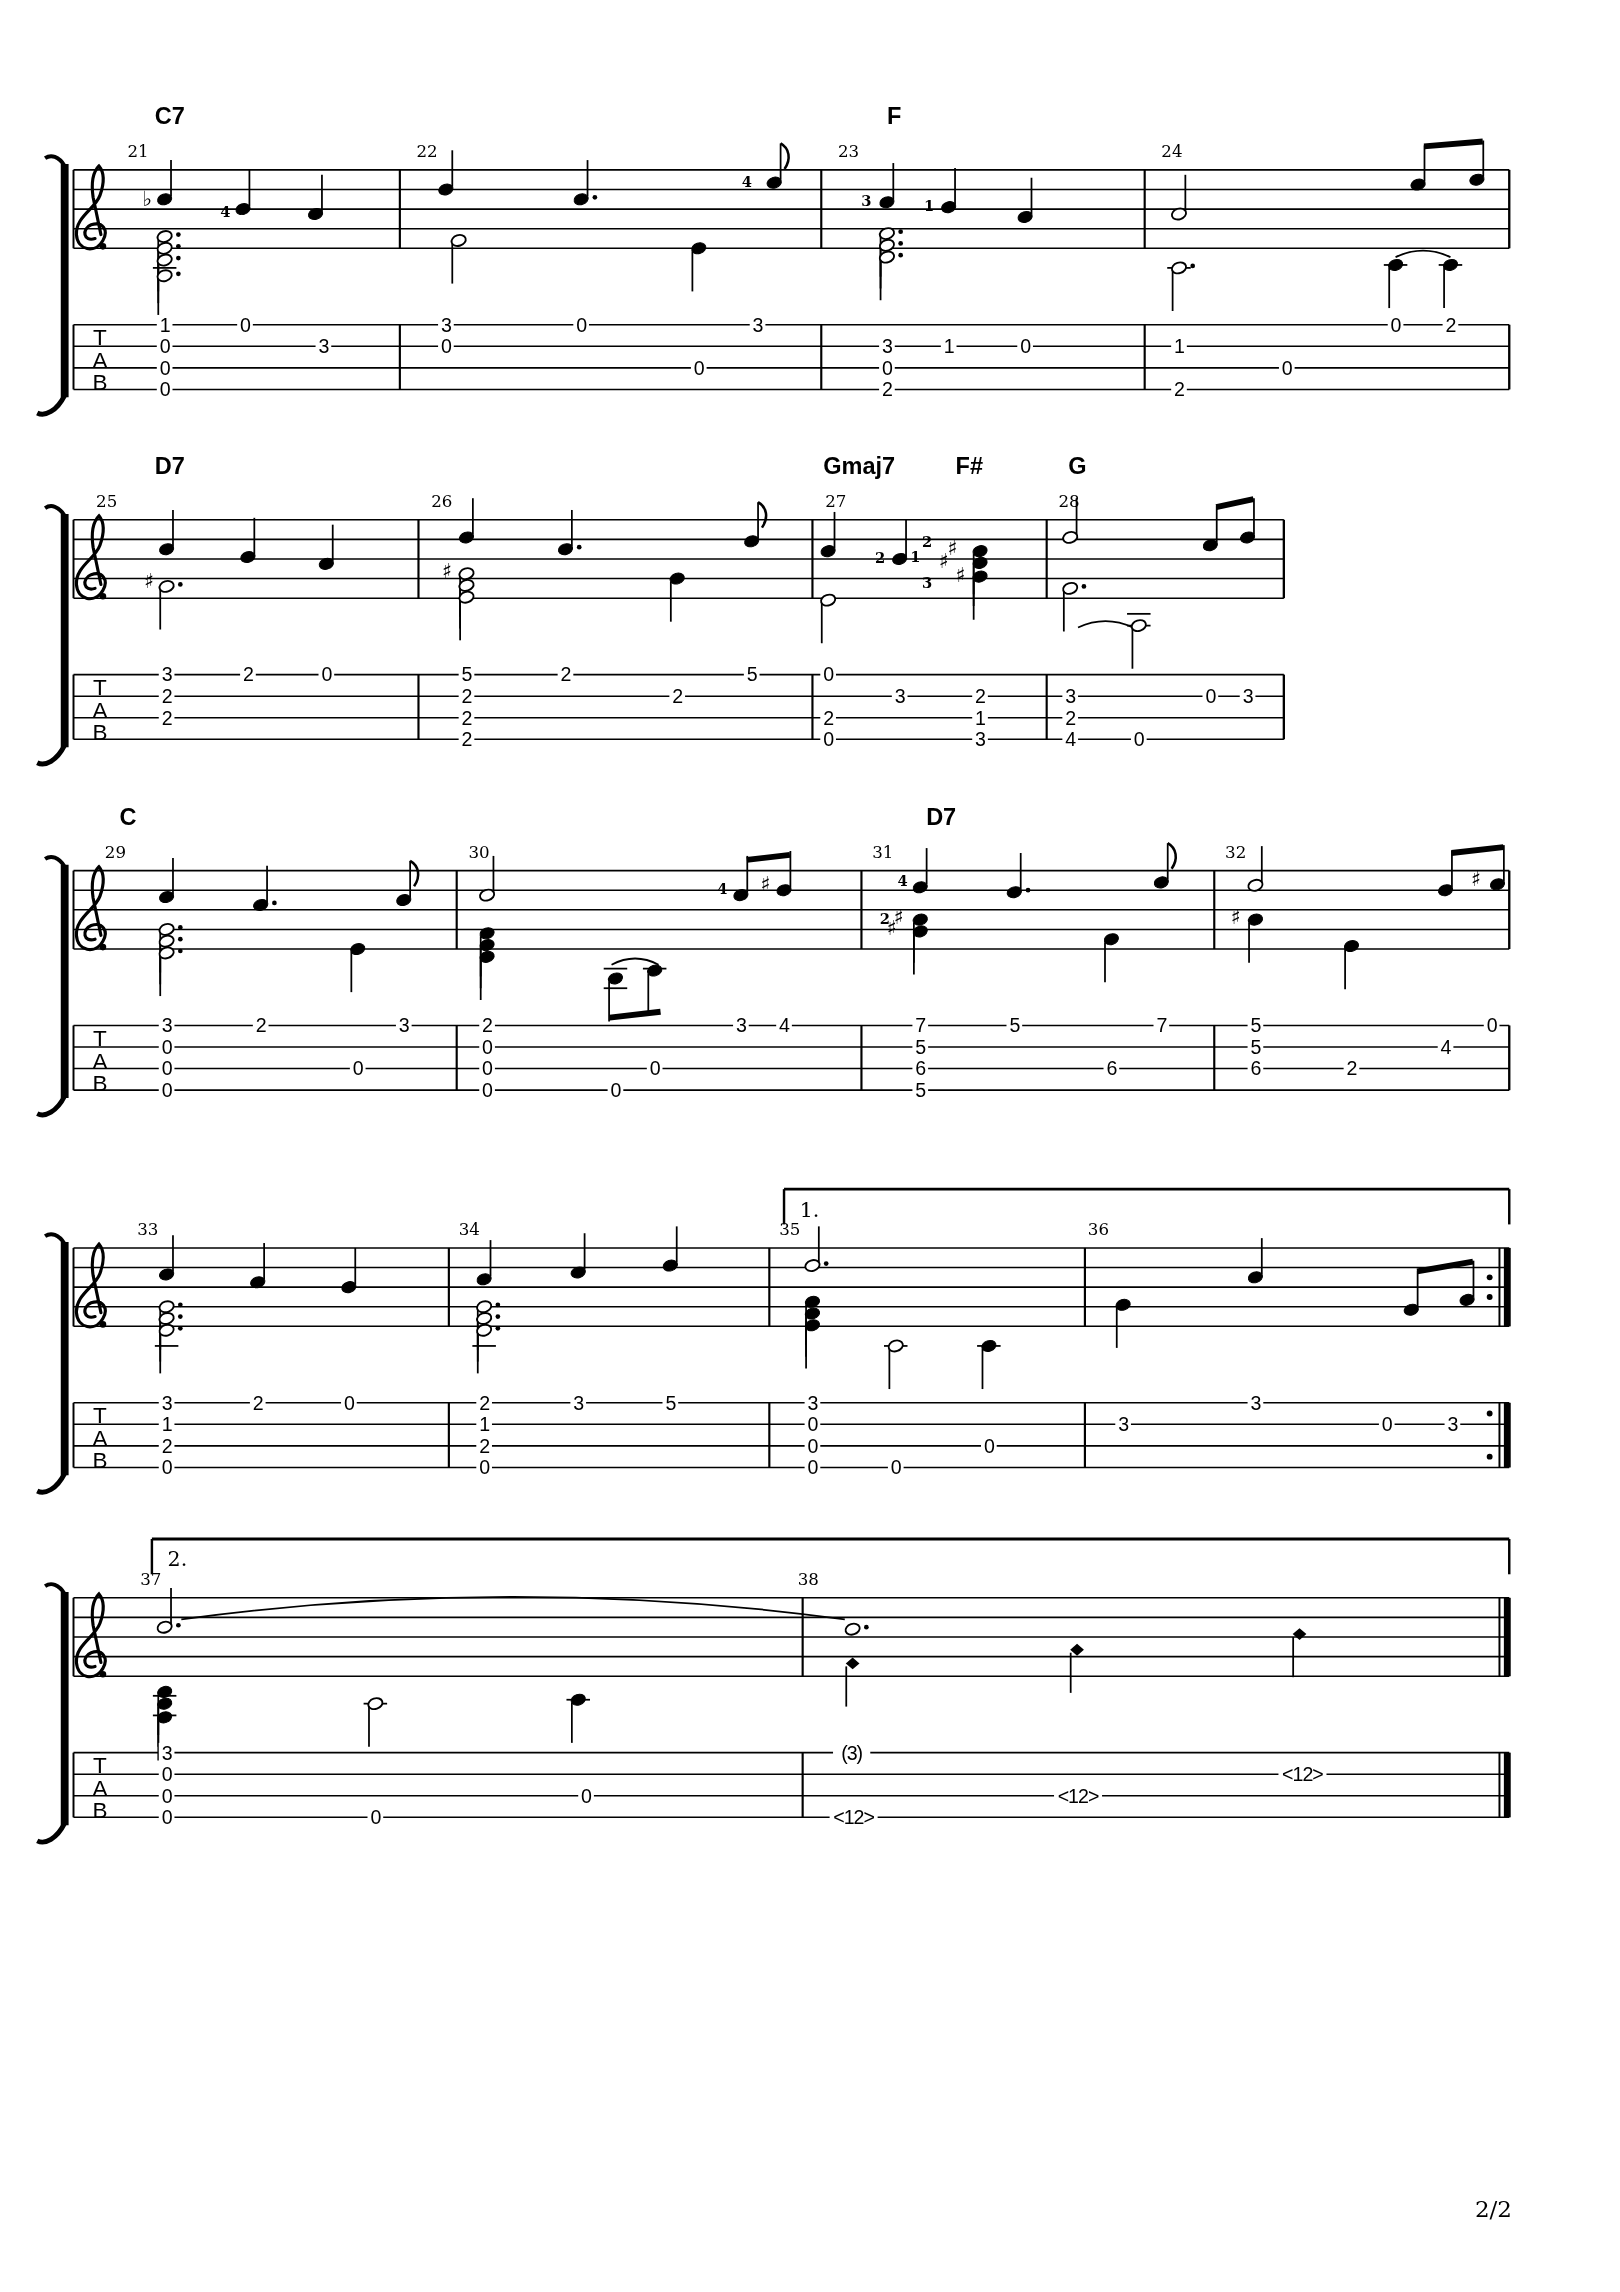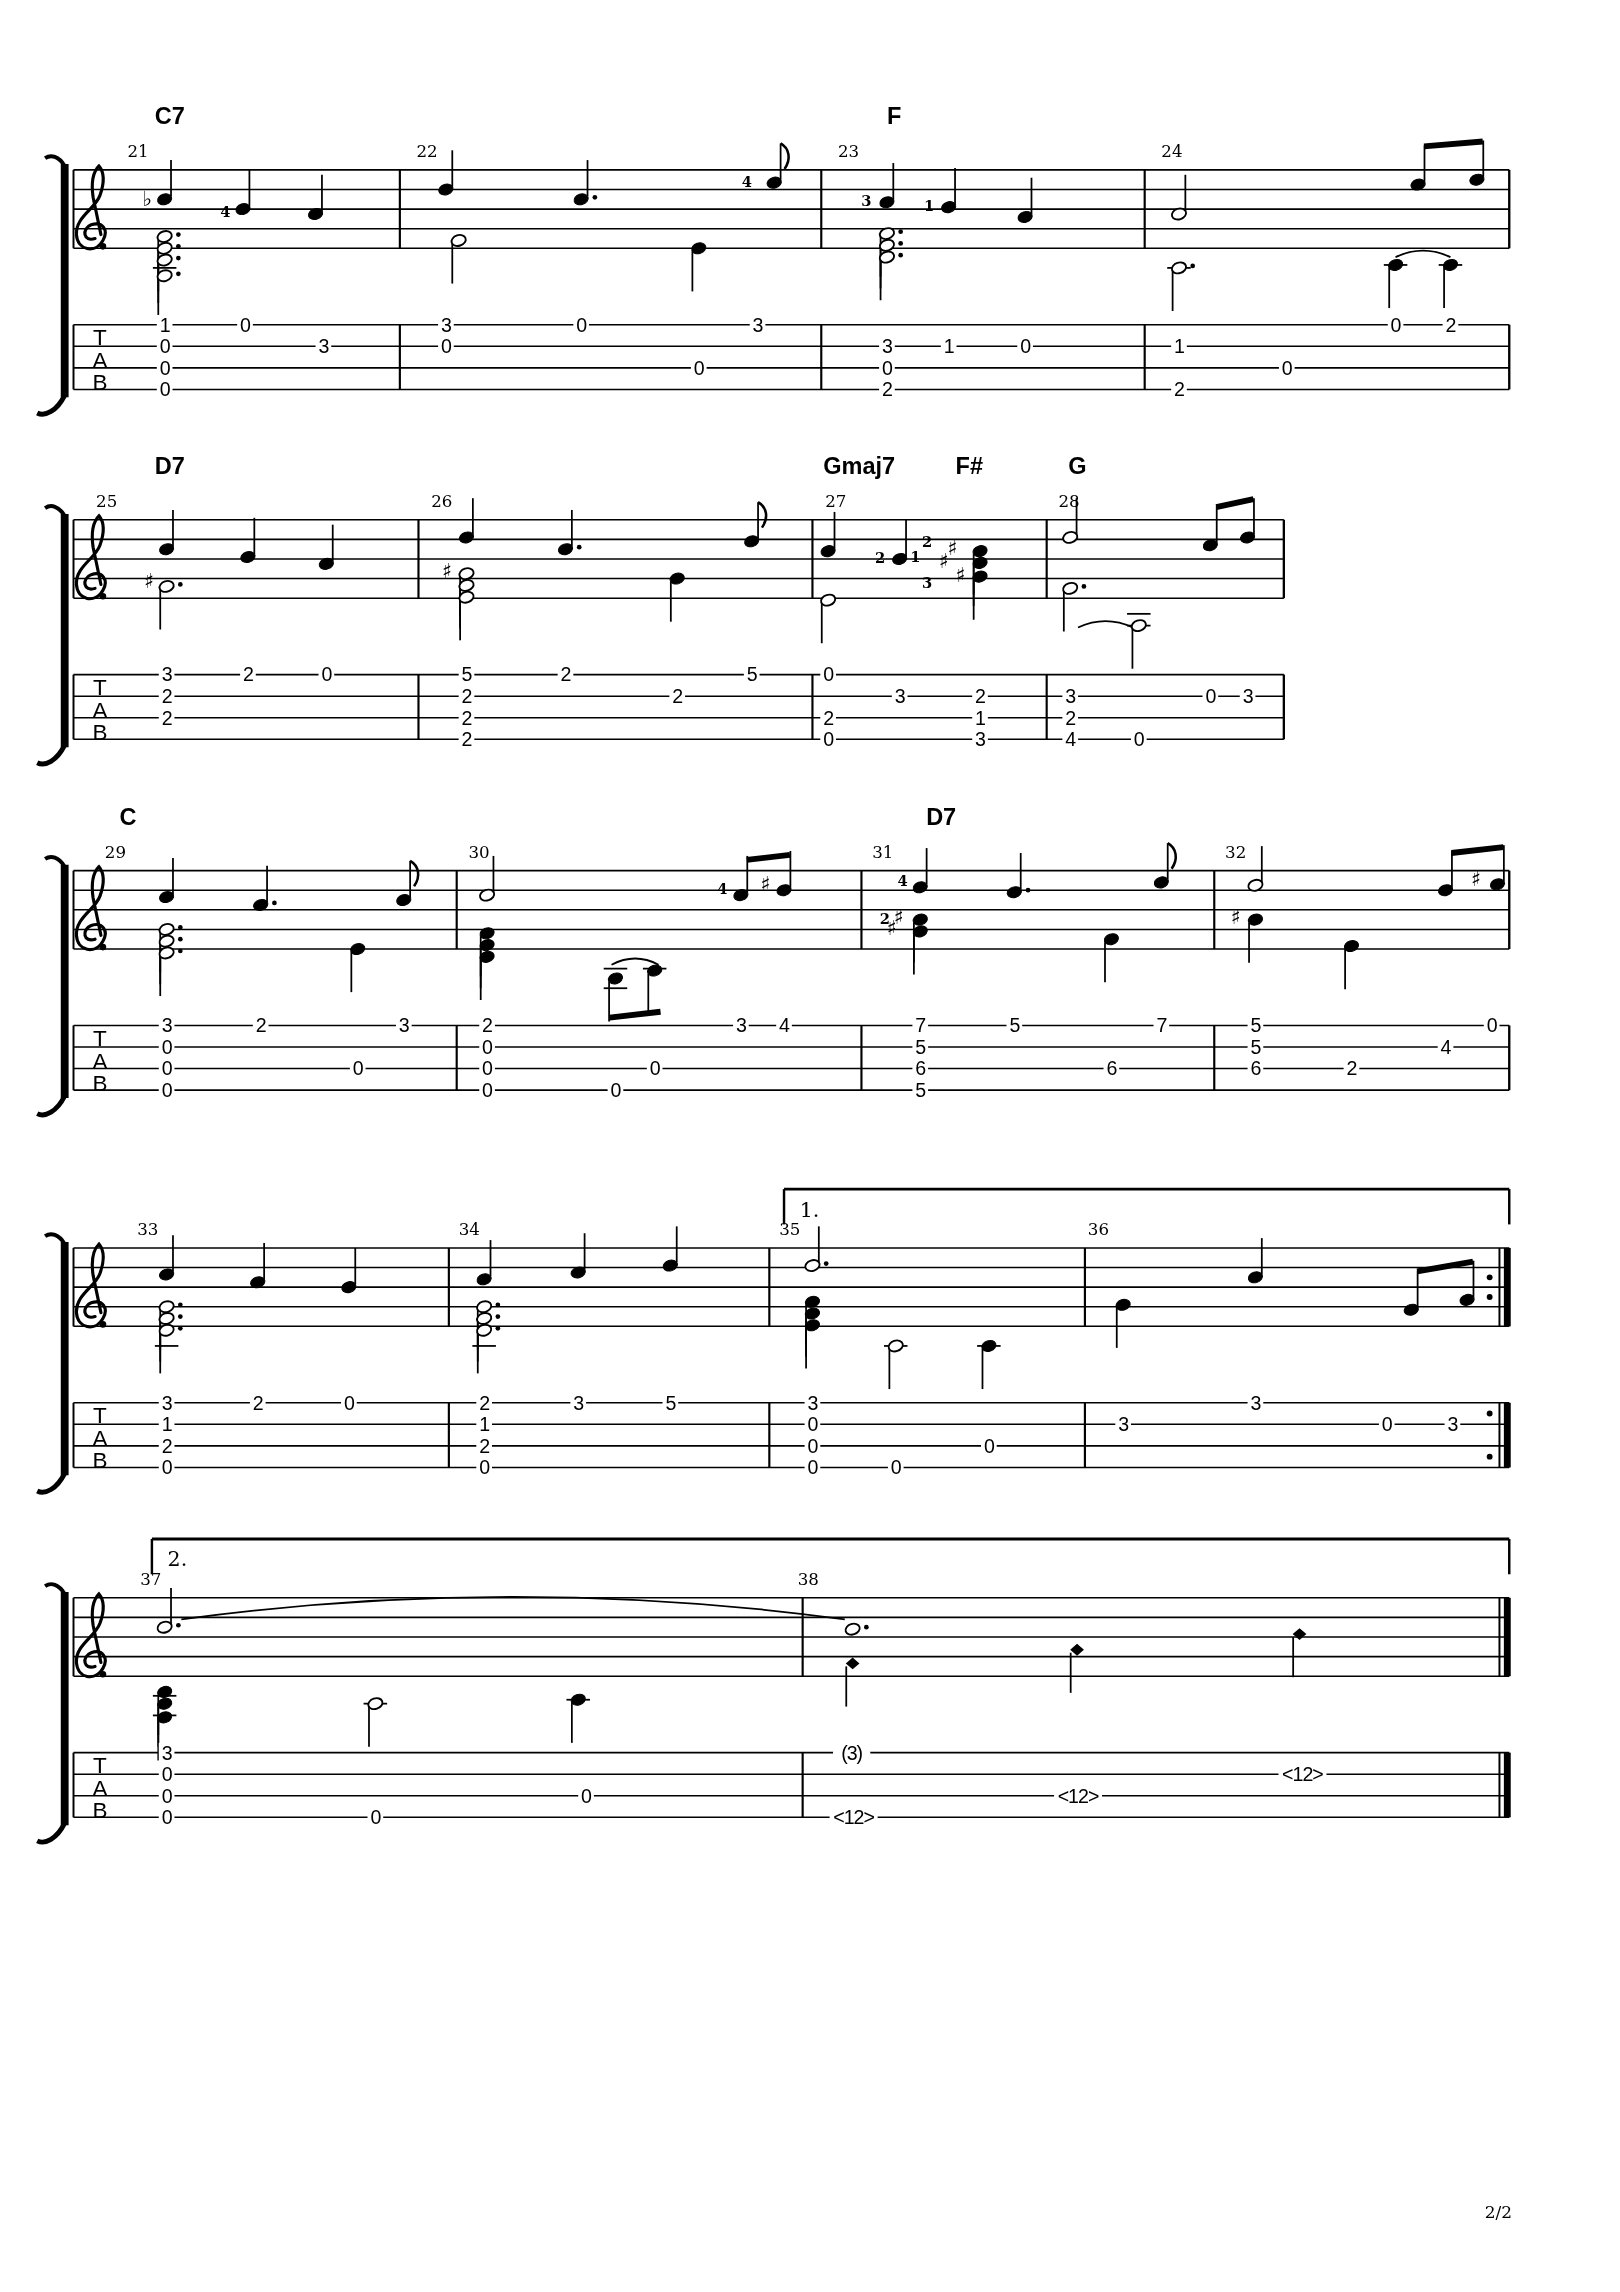--- a/index.html
+++ b/index.html
@@ -1,20 +1,20 @@
 <!DOCTYPE html>
 <html><head>
 <meta charset="utf-8">
 <style>
   html,body{margin:0;padding:0;background:#888;}
   #page{position:relative;width:1620px;height:2293px;background:#ffffff;overflow:hidden;
         font-family:"Liberation Sans",sans-serif;color:#000;}
   #score{position:absolute;left:0;top:0;}
   #footer{position:absolute;right:108px;bottom:71px;font-family:"DejaVu Serif",serif;
-          font-size:17px;color:#000;}
+          font-size:23px;color:#000;}
   .chord-t{font-family:"Liberation Sans",sans-serif;font-weight:bold;font-size:24px;}
   .mnum-t{font-family:"DejaVu Serif",serif;font-size:17px;}
   .volta-t{font-family:"DejaVu Serif",serif;font-size:21px;}
   .tab-t{font-family:"Liberation Sans",sans-serif;font-size:20px;letter-spacing:-1px;}
   .tabletter-t{font-family:"Liberation Sans",sans-serif;font-size:23px;}
   .fing-t{font-family:"DejaVu Serif",serif;font-size:15px;font-weight:bold;}
   .acc-t{font-family:"DejaVu Sans",sans-serif;font-size:21px;}
 </style>
 </head>
 <body>

